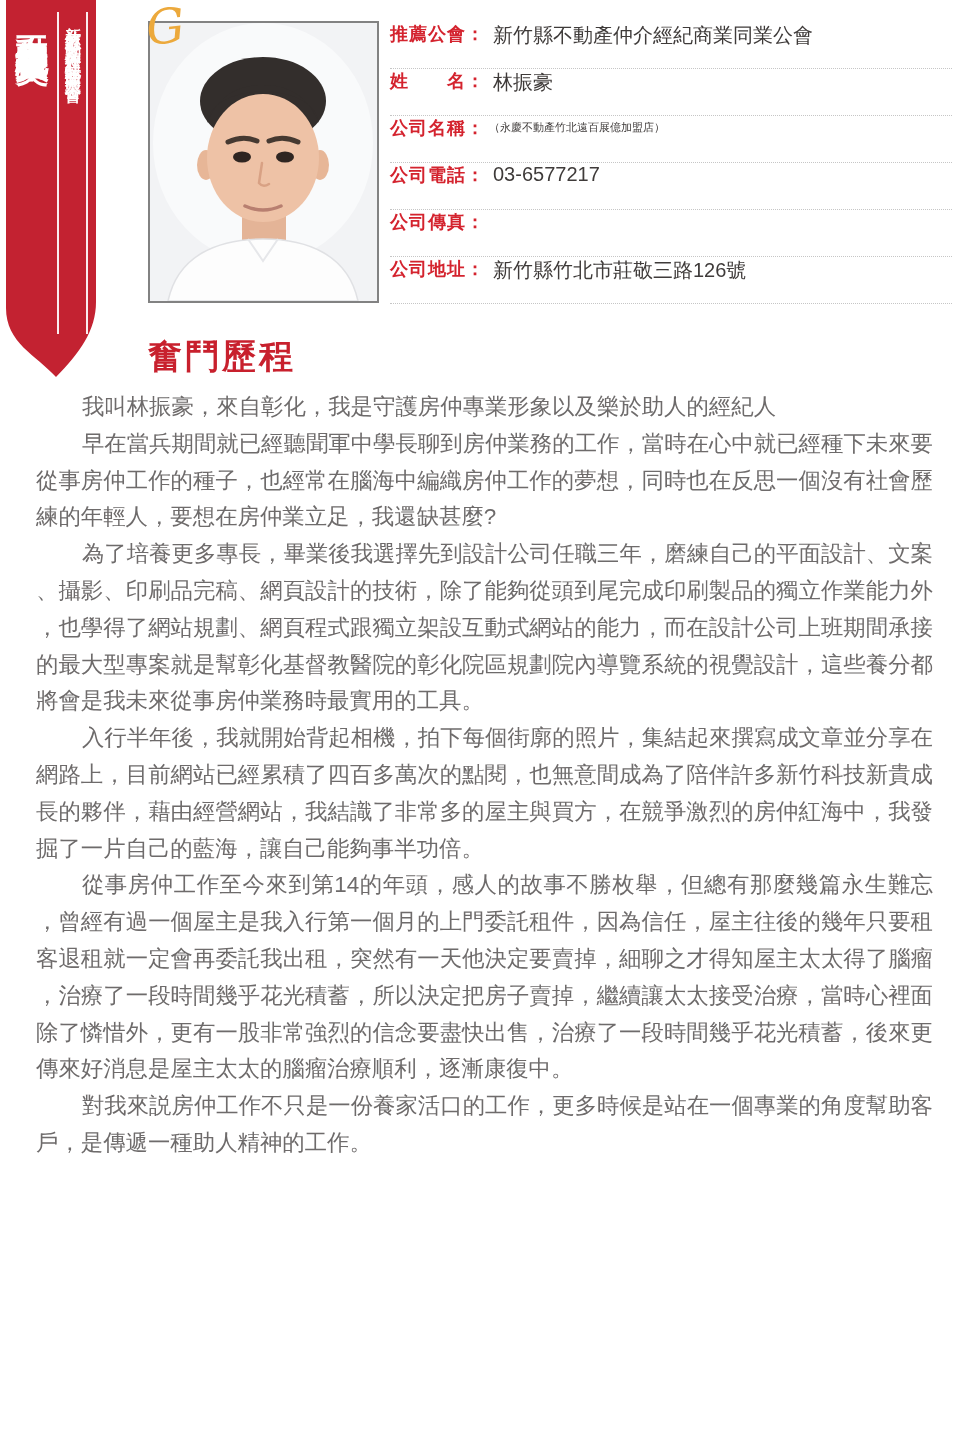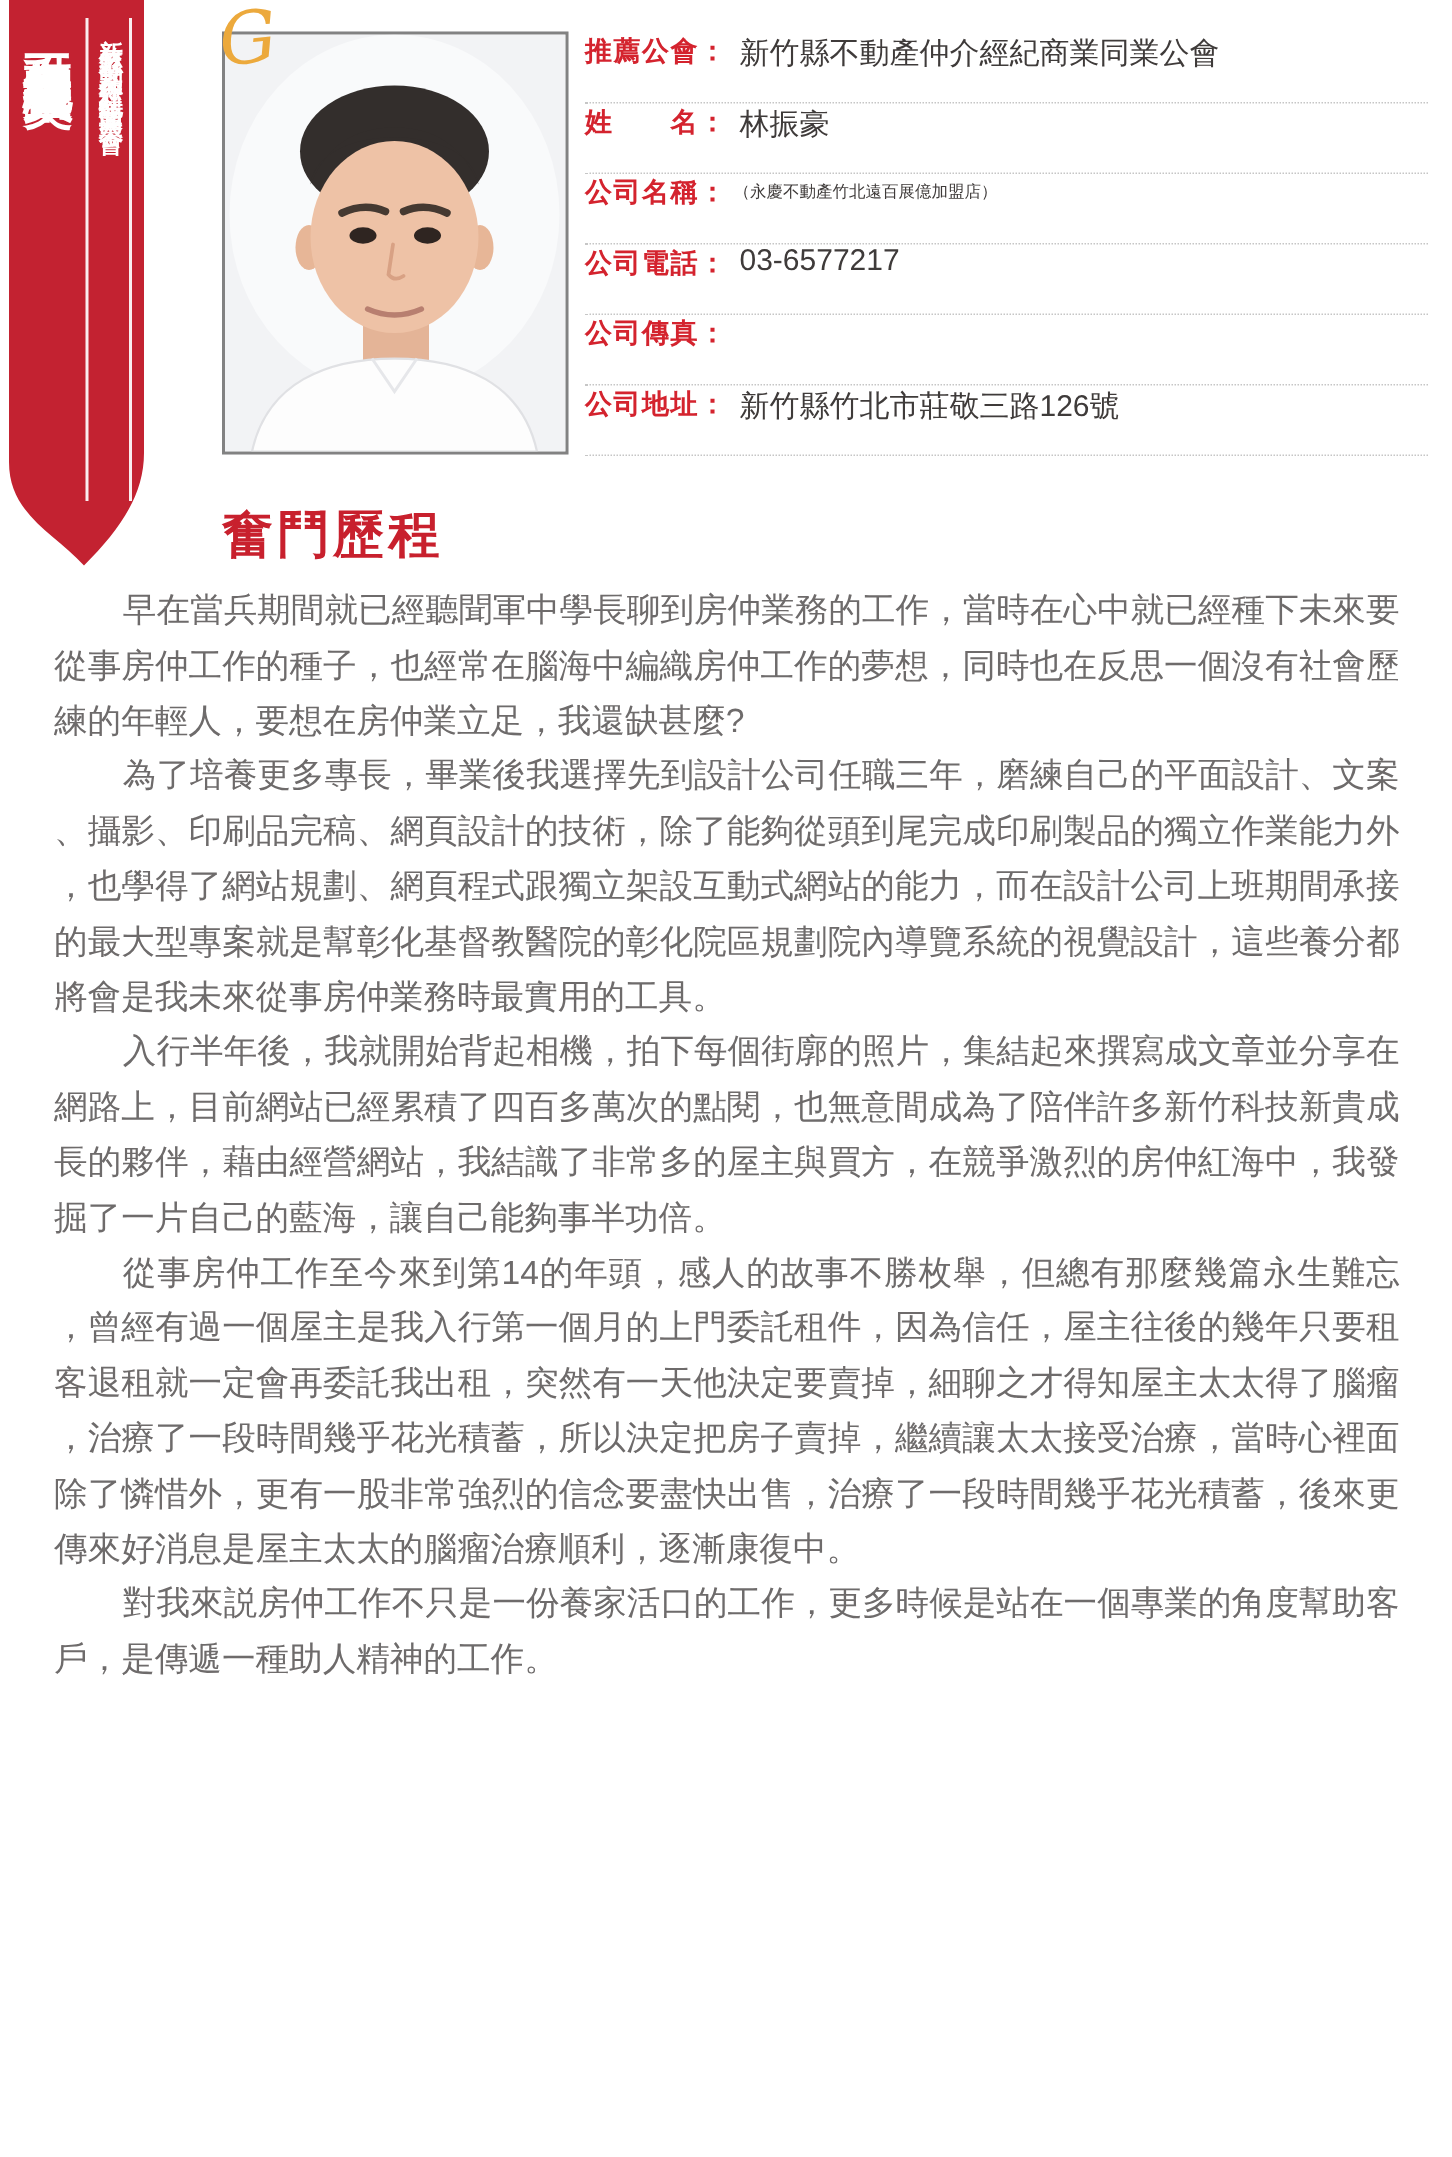--- a/index.html
+++ b/index.html
@@ -122,20 +122,21 @@
     </div>
     <div class="field-row">
       <span class="f-label">公司地址：</span>
       <span class="f-value">新竹縣竹北市莊敬三路126號</span>
     </div>
   </div>
 
   <div class="story-title">奮鬥歷程</div>
 
   <div class="story">
+    <p>我叫林振豪，來自彰化，我是守護房仲專業形象以及樂於助人的經紀人</p>
     <p>早在當兵期間就已經聽聞軍中學長聊到房仲業務的工作，當時在心中就已經種下未來要從事房仲工作的種子，也經常在腦海中編織房仲工作的夢想，同時也在反思一個沒有社會歷練的年輕人，要想在房仲業立足，我還缺甚麼?</p>
     <p>為了培養更多專長，畢業後我選擇先到設計公司任職三年，磨練自己的平面設計、文案、攝影、印刷品完稿、網頁設計的技術，除了能夠從頭到尾完成印刷製品的獨立作業能力外，也學得了網站規劃、網頁程式跟獨立架設互動式網站的能力，而在設計公司上班期間承接的最大型專案就是幫彰化基督教醫院的彰化院區規劃院內導覽系統的視覺設計，這些養分都將會是我未來從事房仲業務時最實用的工具。</p>
     <p>入行半年後，我就開始背起相機，拍下每個街廓的照片，集結起來撰寫成文章並分享在網路上，目前網站已經累積了四百多萬次的點閱，也無意間成為了陪伴許多新竹科技新貴成長的夥伴，藉由經營網站，我結識了非常多的屋主與買方，在競爭激烈的房仲紅海中，我發掘了一片自己的藍海，讓自己能夠事半功倍。</p>
     <p>從事房仲工作至今來到第14的年頭，感人的故事不勝枚舉，但總有那麼幾篇永生難忘，曾經有過一個屋主是我入行第一個月的上門委託租件，因為信任，屋主往後的幾年只要租客退租就一定會再委託我出租，突然有一天他決定要賣掉，細聊之才得知屋主太太得了腦瘤，治療了一段時間幾乎花光積蓄，所以決定把房子賣掉，繼續讓太太接受治療，當時心裡面除了憐惜外，更有一股非常強烈的信念要盡快出售，治療了一段時間幾乎花光積蓄，後來更傳來好消息是屋主太太的腦瘤治療順利，逐漸康復中。</p>
     <p>對我來説房仲工作不只是一份養家活口的工作，更多時候是站在一個專業的角度幫助客戶，是傳遞一種助人精神的工作。</p>
   </div>
 
 </div>
 
 </body></html>

